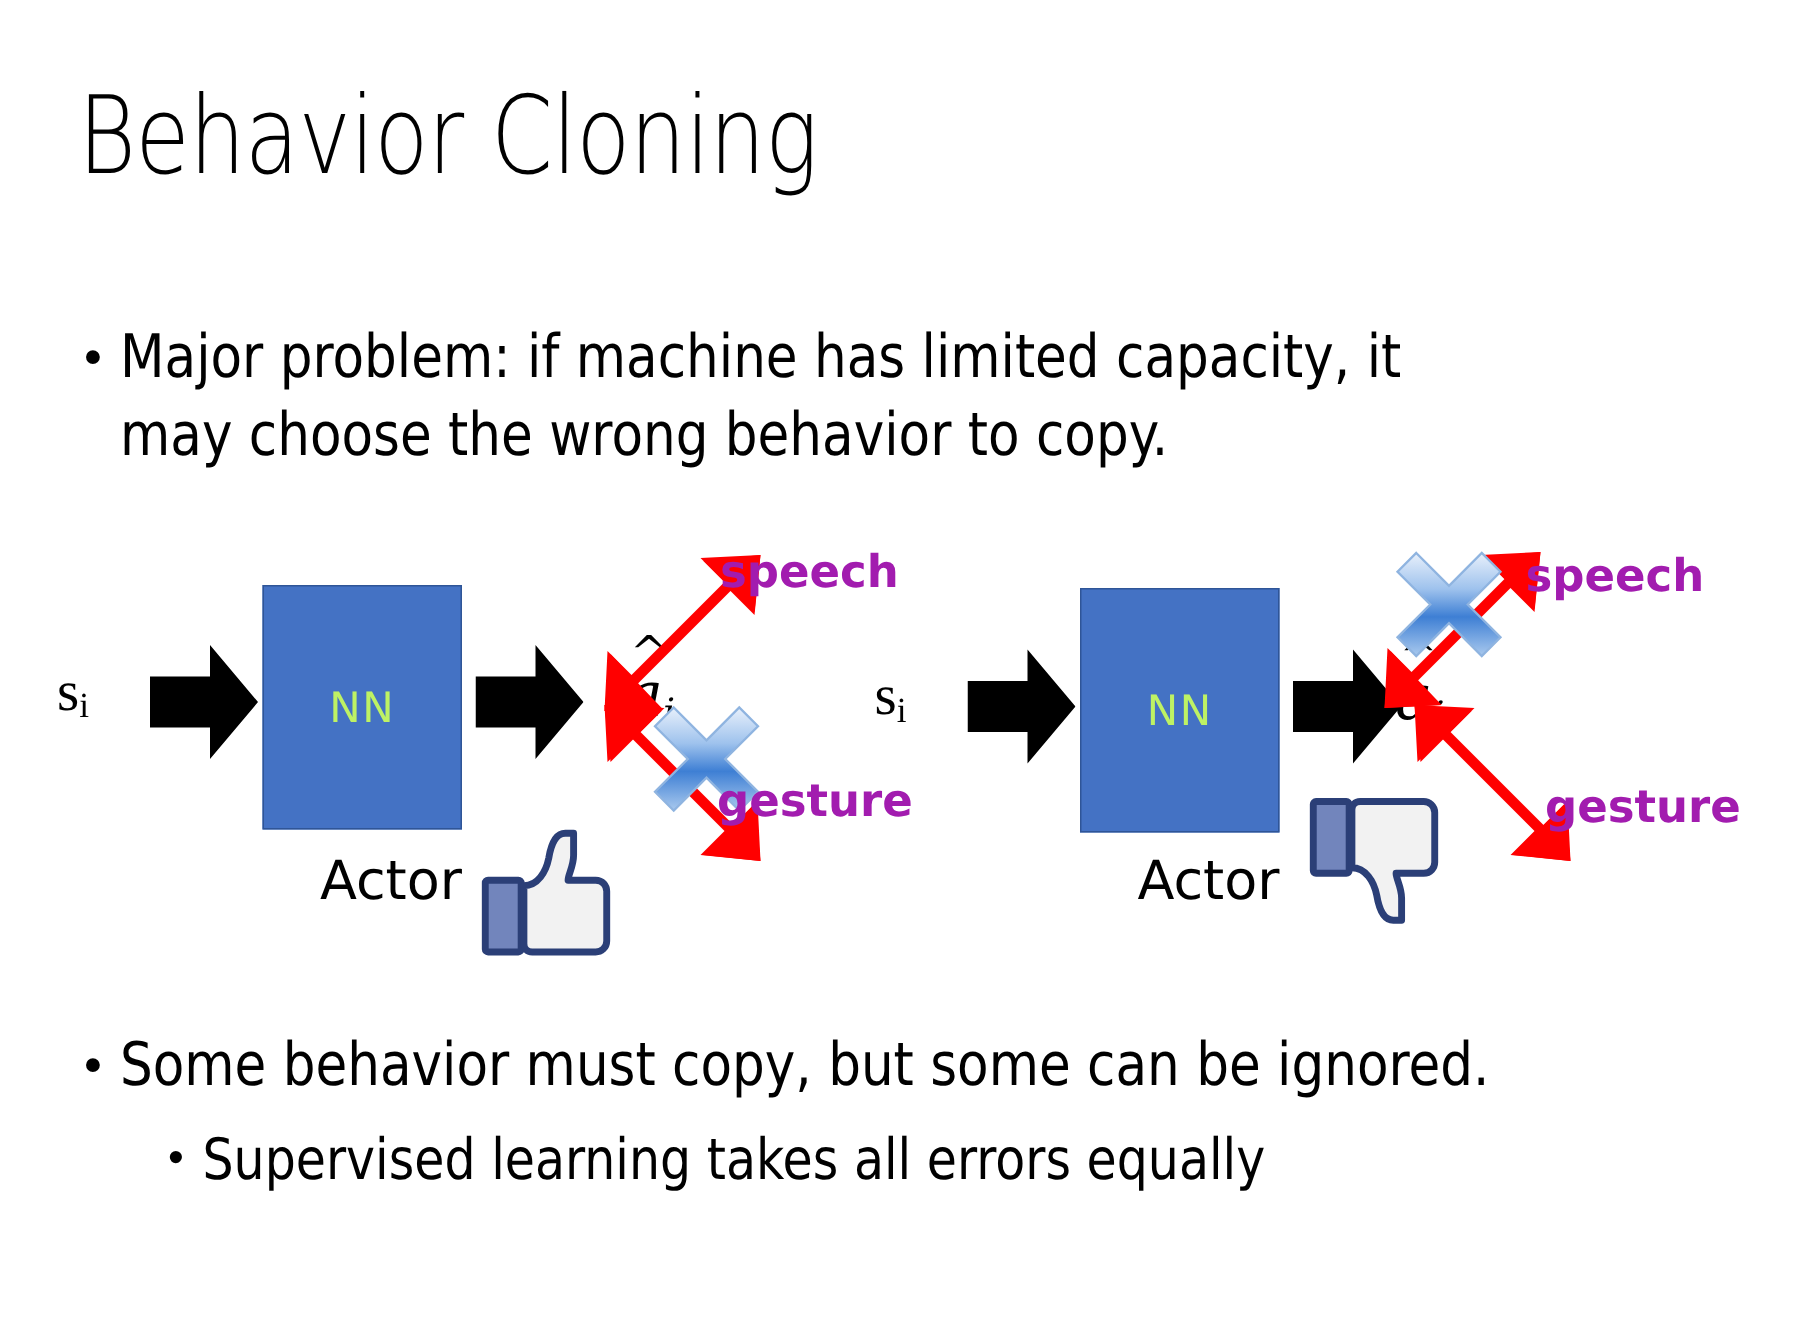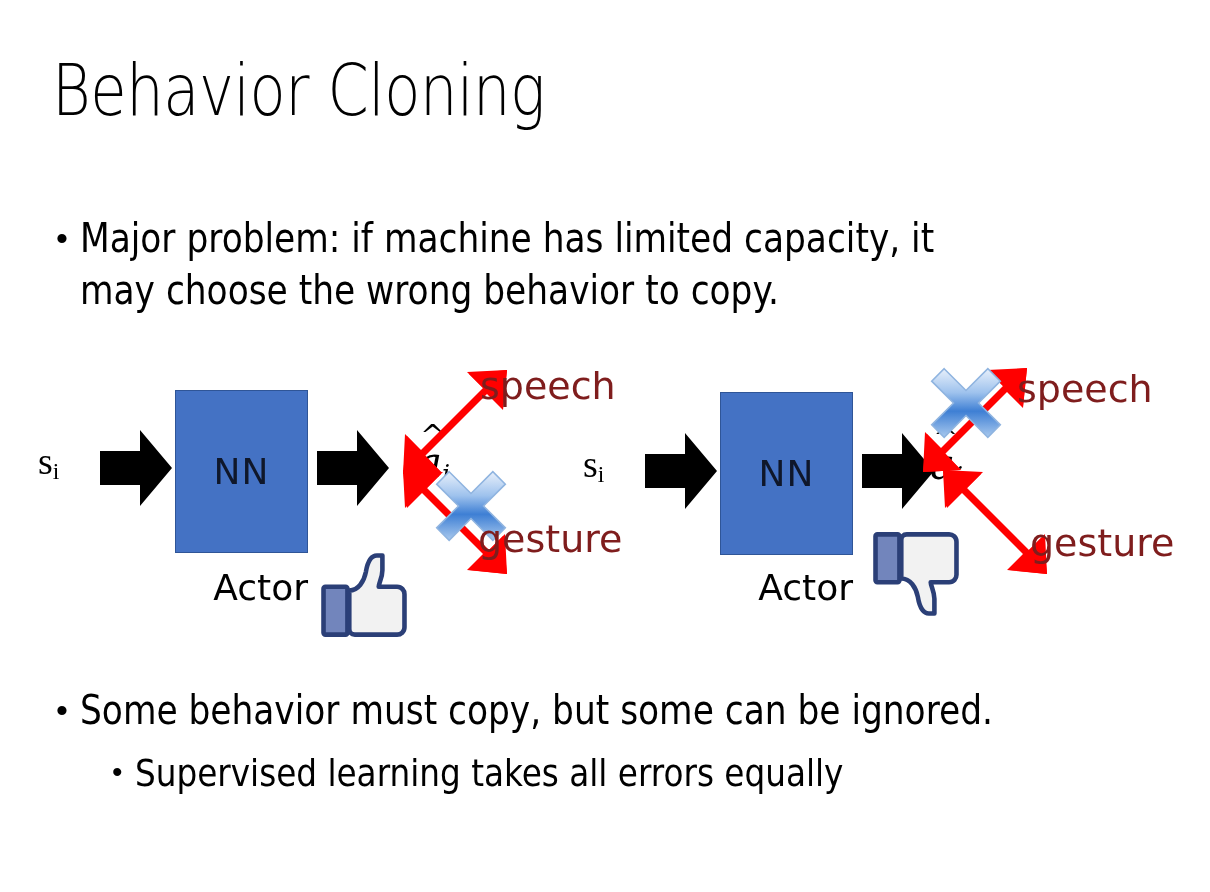--- a/index.html
+++ b/index.html
@@ -93,22 +93,22 @@
   .nn-box {
     position: absolute;
     background: #4472C4;
     border: 1.5px solid #2F5597;
     box-sizing: border-box;
     display: flex;
     align-items: center;
     justify-content: center;
   }
   .nn-label {
-    color: #0f172a;
-    font-size: 36px;
+    color: #bef264;
+    font-size: 28px;
     font-family: "DejaVu Sans", sans-serif;
     font-weight: 400;
     letter-spacing: 1px;
   }
   .actor-label {
     position: absolute;
     font-size: 36px;
     font-family: "DejaVu Sans", sans-serif;
     color: #000;
     text-align: right;
@@ -123,25 +123,26 @@
     line-height: 1;
     white-space: nowrap;
   }
   .ahat sub {
     font-size: 0.60em;
     font-style: italic;
     vertical-align: -0.25em;
   }
   .out-label {
     position: absolute;
-    font-size: 38px;
-    font-family: "DejaVu Sans", sans-serif;
-    color: #7f1d1d;
+    font-size: 30px;
+    font-family: "DejaVu Sans", sans-serif;
+    color: #a21caf;
     line-height: 1;
     white-space: nowrap;
+    font-weight: bold;
   }
   .red-arrow {
     position: absolute;
     width: 120px;
     height: 120px;
   }
   .blue-x {
     position: absolute;
     width: 78px;
     height: 78px;

